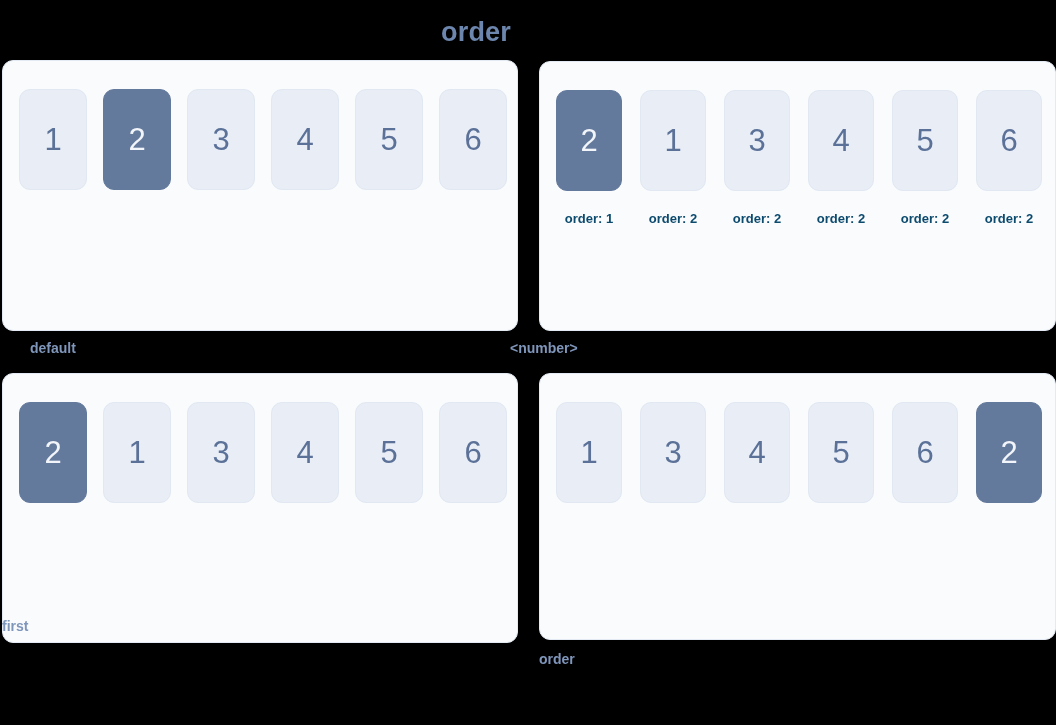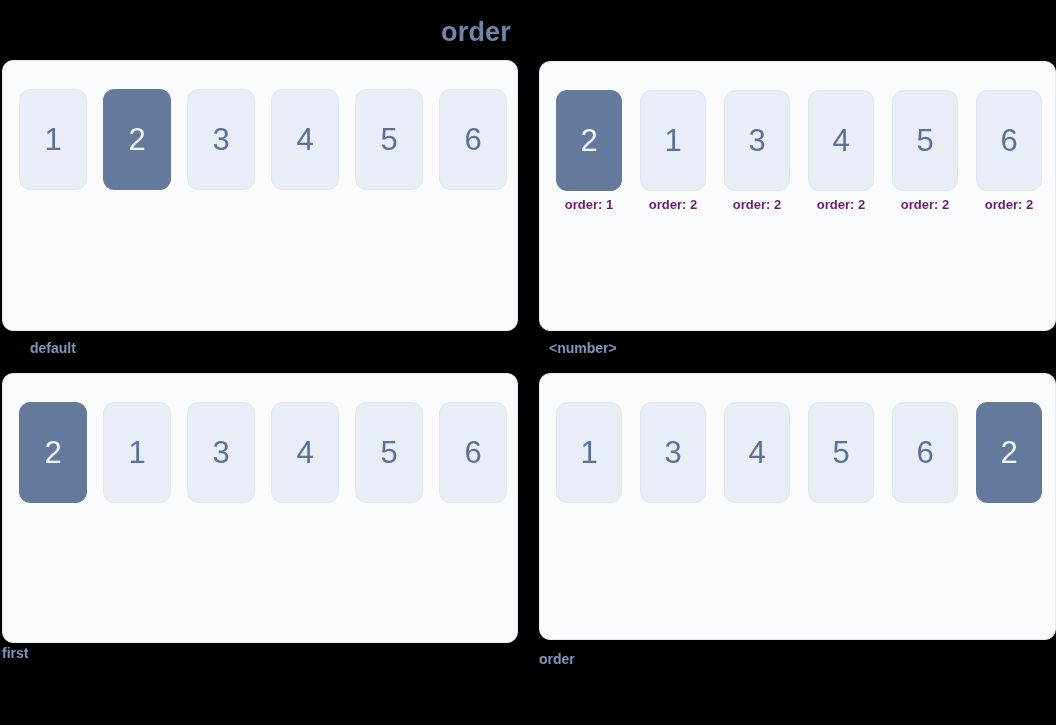--- a/index.html
+++ b/index.html
@@ -88,37 +88,37 @@
     width: 66px;
   }
 
   .box.active {
     background: #647a9d;
     border-color: #647a9d;
     color: #f2f5fa;
   }
 
   .order-label {
-    margin-top: 6px;
+    margin-top: 20px;
     font-size: 13px;
     font-weight: bold;
-    color: #701a75;
+    color: #0c4a6e;
     white-space: nowrap;
   }
 
   .caption {
     position: absolute;
     font-size: 14px;
     font-weight: bold;
     color: #7f96bb;
     white-space: nowrap;
   }
   .caption-default { left: 2px;   top: 340px; margin-left: 28px; }
-  .caption-number  { left: 549px; top: 340px; }
-  .caption-first   { left: 2px;   top: 645px; }
+  .caption-number  { left: 510px; top: 340px; }
+  .caption-first   { left: 2px;   top: 618px; }
   .caption-last    { left: 539px; top: 651px; }
 </style>
 </head>
 <body>
 
 <div id="page-title">order</div>
 
 <div class="panel panel-top-left">
   <div class="row">
       <div class="cell">

